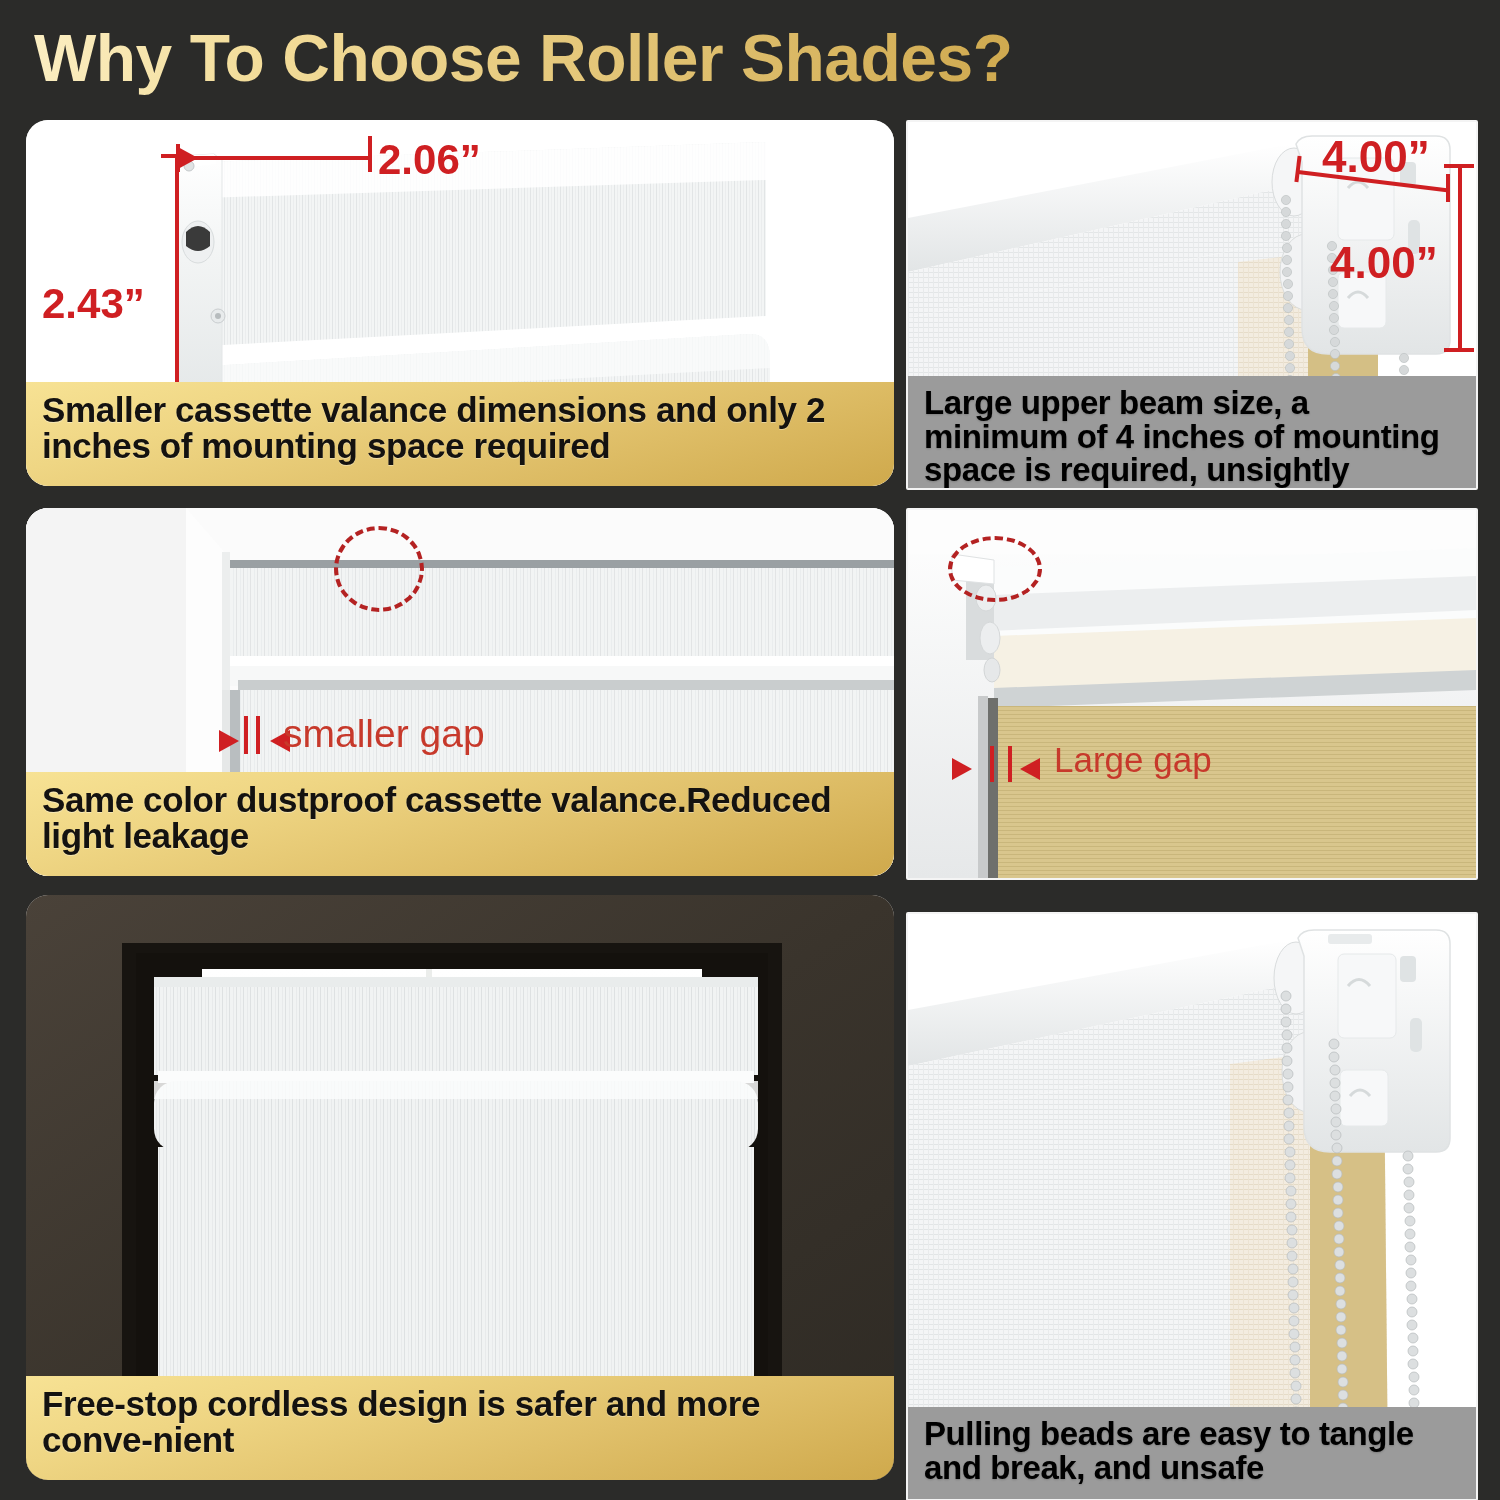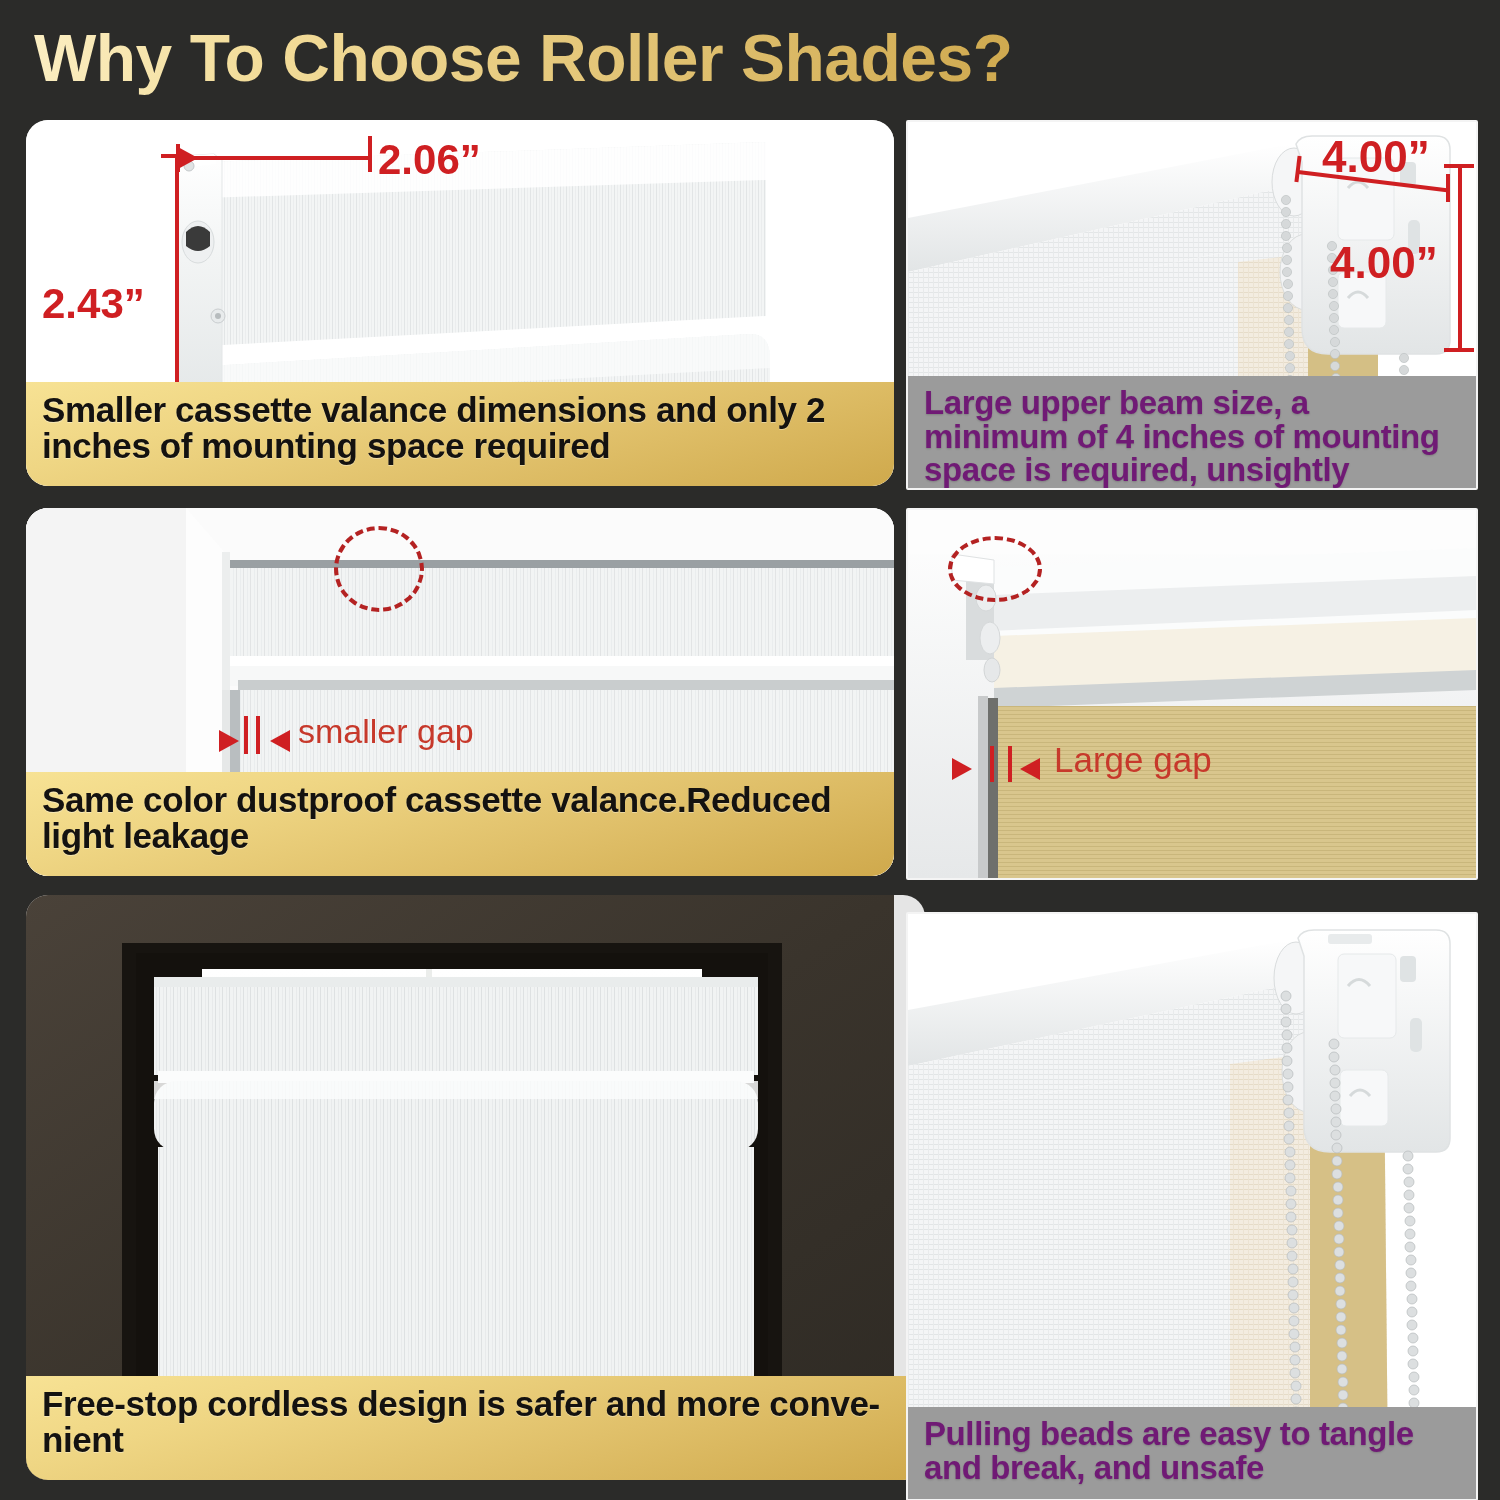--- a/index.html
+++ b/index.html
@@ -24,42 +24,42 @@
 
   
   .panel{position:absolute;overflow:hidden;}
   .panel.left{border-radius:22px;background:#e5e5e5;}
   .panel.right{border-radius:2px;background:#fff;border:2px solid #f4f4f4;}
 
   .p1{left:26px;  top:120px;  width:868px; height:366px;}
   .p2{left:906px; top:120px;  width:568px; height:366px;}
   .p3{left:26px;  top:508px;  width:868px; height:368px;}
   .p4{left:906px; top:508px;  width:568px; height:368px;}
-  .p5{left:26px;  top:895px;  width:868px; height:585px;padding-left:31px;}
+  .p5{left:26px;  top:895px;  width:868px; height:585px;}
   .p6{left:906px; top:912px;  width:568px; height:585px;}
 
   .stage{position:absolute;left:0;top:0;right:0;bottom:0;}
 
   
   .cap{
     position:absolute;left:0;right:0;bottom:0;
     box-sizing:border-box;
     padding:10px 16px 12px 16px;
     font-weight:bold;
     line-height:1.02;
     letter-spacing:-0.4px;
   }
   .cap.gold{
     background:linear-gradient(165deg,#f7e294 0%,#efd684 26%,#e0c06a 62%,#cfa94c 100%);
     color:#141210;
     font-size:35px;
     text-shadow:0 1px 0 rgba(255,255,255,.35);
   }
   .cap.gray{
-    background:#9b9b9b;color:#701a75;
+    background:#9b9b9b;color:#000000;
     font-size:33px;
     text-shadow:0 1px 2px rgba(0,0,0,.18);
   }
   .cap.gold.h2{height:104px;margin-top:8px;}
   .cap.gray.h3{height:112px;}
   .cap.gray.h2{height:92px;}
 
   
   .white-bg{position:absolute;inset:0;background:#fff;}
 
@@ -269,21 +269,21 @@
         <rect x="204" y="182" width="10" height="186" fill="#b9bec0"></rect>
         <rect x="196" y="182" width="8" height="186" fill="#e6e8e8"></rect>
       </svg>
 
       <div class="dashed-circle" style="left:308px;top:18px;width:82px;height:78px;"></div>
 
       <div class="arrow-r" style="left:193px;top:222px;"></div>
       <div class="tick" style="left:218px;top:208px;height:38px;"></div>
       <div class="tick" style="left:230px;top:208px;height:38px;"></div>
       <div class="arrow-l" style="left:244px;top:222px;"></div>
-      <div class="gap-label" style="left:272px;top:204px;font-size:34px;">smaller gap</div>
+      <div class="gap-label" style="left:257px;top:204px;font-size:39px;">smaller gap</div>
     </div>
     <div class="cap gold h2">Same color dustproof cassette valance.Reduced light leakage</div>
   </div>
 
   <div class="panel right p4">
     <div class="stage">
       <svg viewBox="0 0 568 368" width="568" height="368" style="position:absolute;left:0;top:0;">
         <defs>
           <linearGradient id="wall4" x1="0" y1="0" x2="0" y2="1">
             <stop offset="0" stop-color="#ffffff"></stop>

